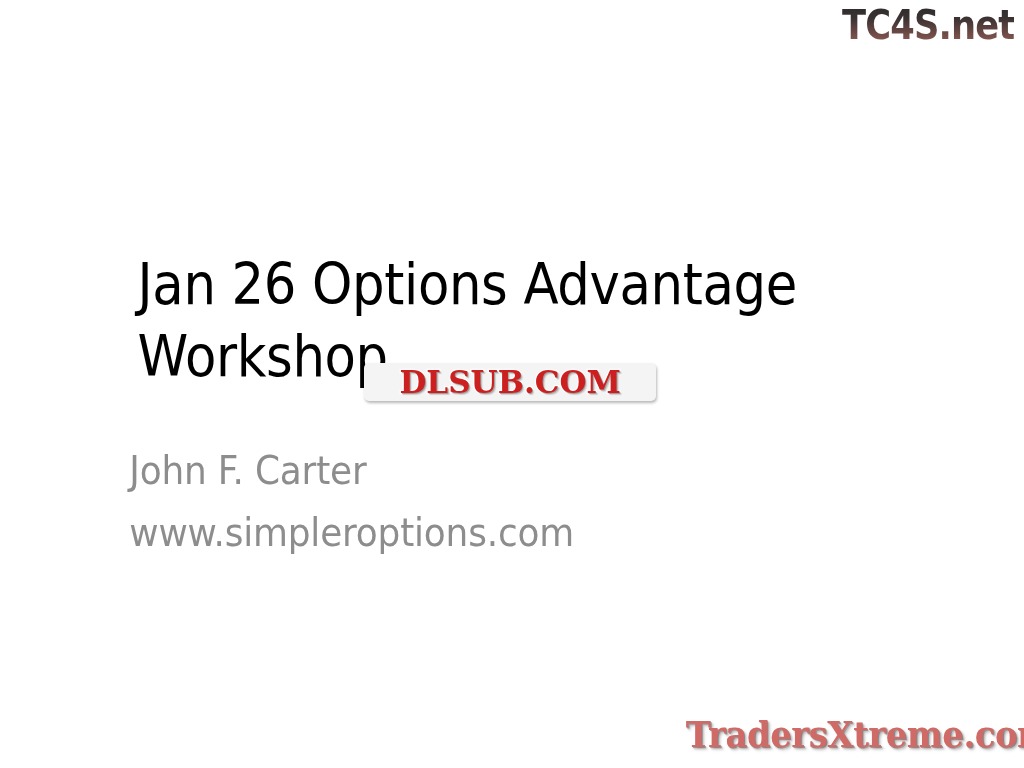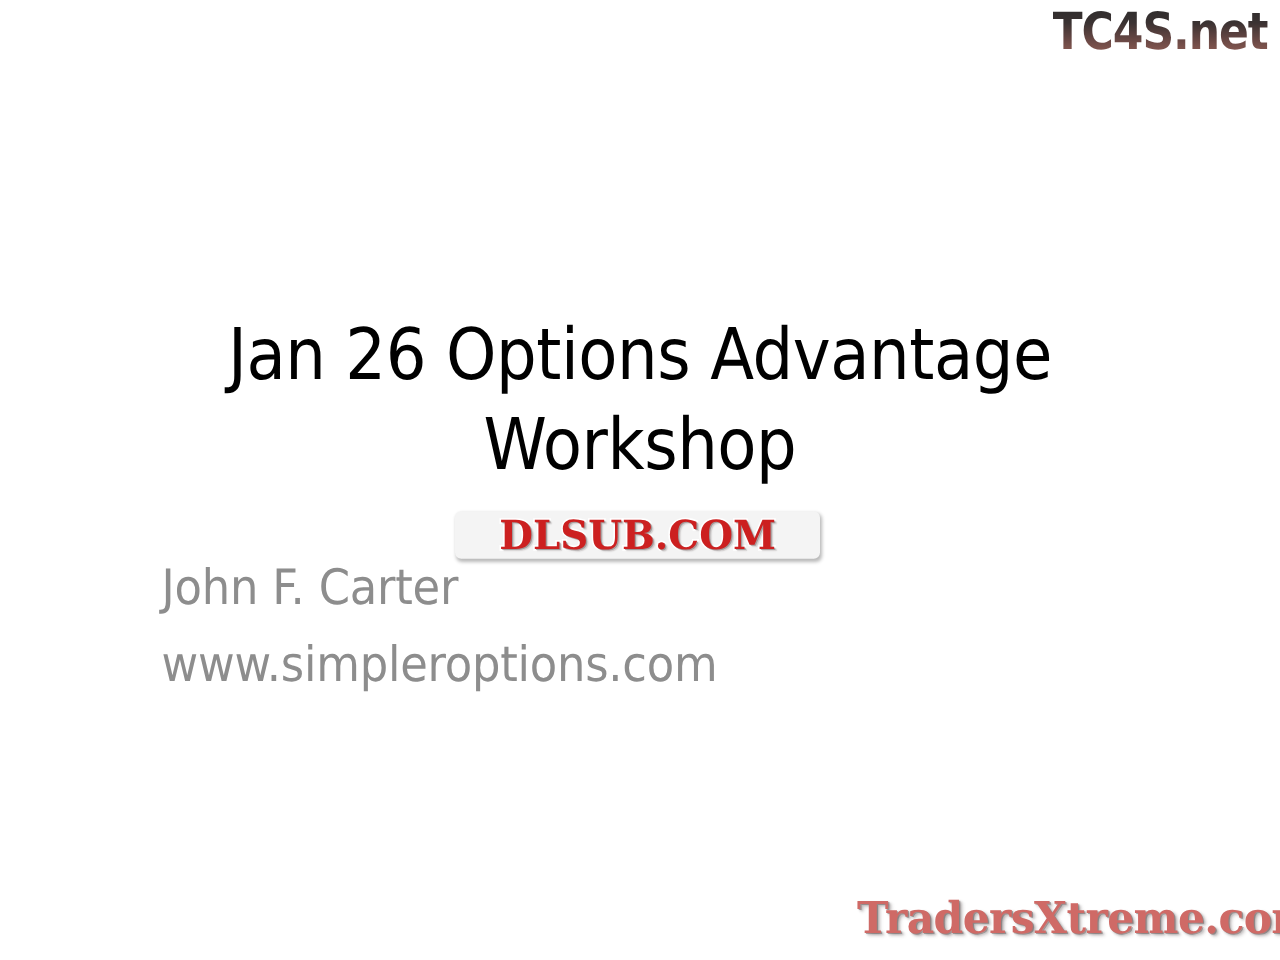--- a/index.html
+++ b/index.html
@@ -20,21 +20,21 @@
     height: 768px;
     background: #ffffff;
   }
 
   
   .title-block {
     position: absolute;
     left: 96px;
     top: 248px;
     width: 832px;
-    text-align: center;
+    text-align: left;
   }
   .slide-title {
     font-family: "DejaVu Sans", "Liberation Sans", sans-serif;
     font-size: 57px;
     line-height: 72px;
     color: #000000;
     font-weight: 400;
     letter-spacing: -0.4px;
     white-space: normal;
     transform: scaleX(0.90);
@@ -92,21 +92,20 @@
     top: 363px;
     width: 292px;
     height: 38px;
     background: #f4f4f4;
     border-radius: 5px;
     box-shadow: 1px 2px 3px rgba(0,0,0,0.28);
     display: flex;
     align-items: center;
     justify-content: center;
     overflow: hidden;
-    margin-top: 46px;
   }
   .dlsub-text {
     font-family: "DejaVu Serif", "Liberation Serif", serif;
     font-size: 32px;
     font-weight: bold;
     color: #cc2020;
     letter-spacing: 0px;
     line-height: 34px;
     white-space: nowrap;
     transform: scaleX(0.97);

